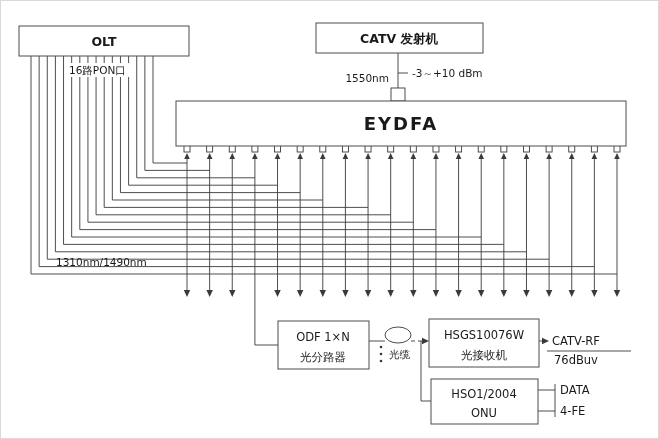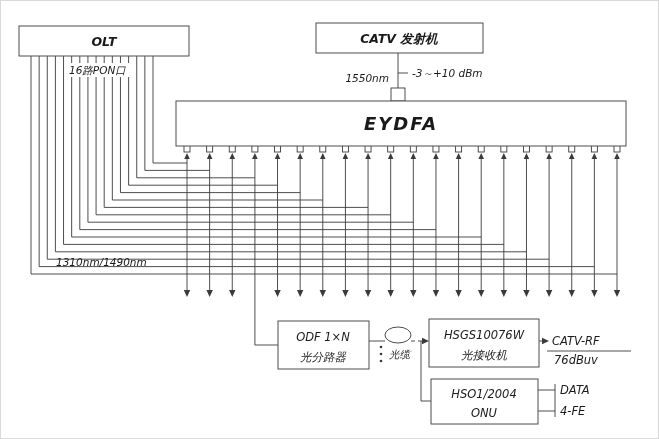--- a/index.html
+++ b/index.html
@@ -3,21 +3,20 @@
 <meta charset="utf-8">
 <style>
   html,body{margin:0;padding:0;background:#ffffff;}
   .canvas{
     position:relative;
     width:659px;height:439px;
     background:#ffffff;
     border:1px solid #d9d9d9;
     box-sizing:border-box;
     font-family:"DejaVu Sans","Liberation Sans",sans-serif;
-    font-style:italic;
   }
   svg{display:block;}
   .box{fill:#ffffff;stroke:#4d4d4d;stroke-width:1;}
   .port{fill:#ffffff;stroke:#3a3a3a;stroke-width:0.9;}
   .w{stroke:#3a3a3a;stroke-width:0.9;fill:none;}
   .t{font-family:"DejaVu Sans","Liberation Sans",sans-serif;fill:#1a1a1a;}
   .s10{font-size:10.5px;}
   .s11{font-size:11.5px;}
   .title{font-size:12.5px;font-weight:600;}
   .big{font-size:18px;font-weight:600;letter-spacing:2px;}

